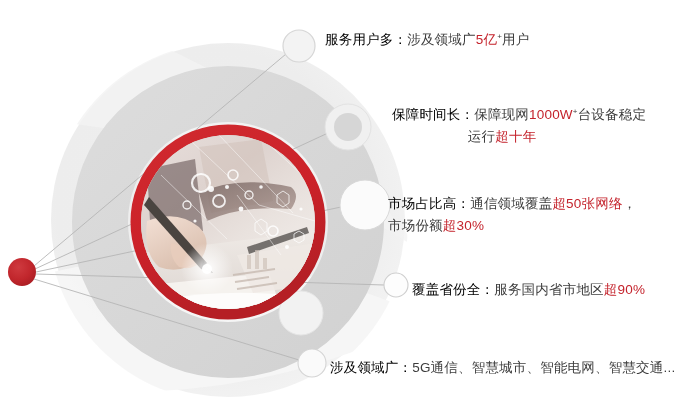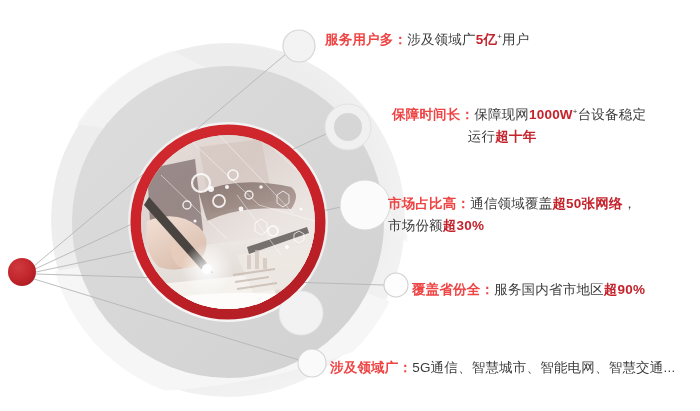--- a/index.html
+++ b/index.html
@@ -46,26 +46,26 @@
   
   .callout {
     position: absolute;
     font-size: 13.5px;
     line-height: 1.62;
     color: #3c3c3c;
     letter-spacing: 0.2px;
     white-space: nowrap;
   }
   .callout .hd {
-    font-weight: bold;
-    color: #ef4444;
+    font-weight: normal;
+    color: #000000;
   }
   .callout .em {
     color: #c4232c;
-    font-weight: bold;
+    font-weight: normal;
   }
   .callout .sup {
     font-size: 8px;
     vertical-align: super;
     color: #3c3c3c;
   }
   .callout .l2 {
     display: block;
   }
 

